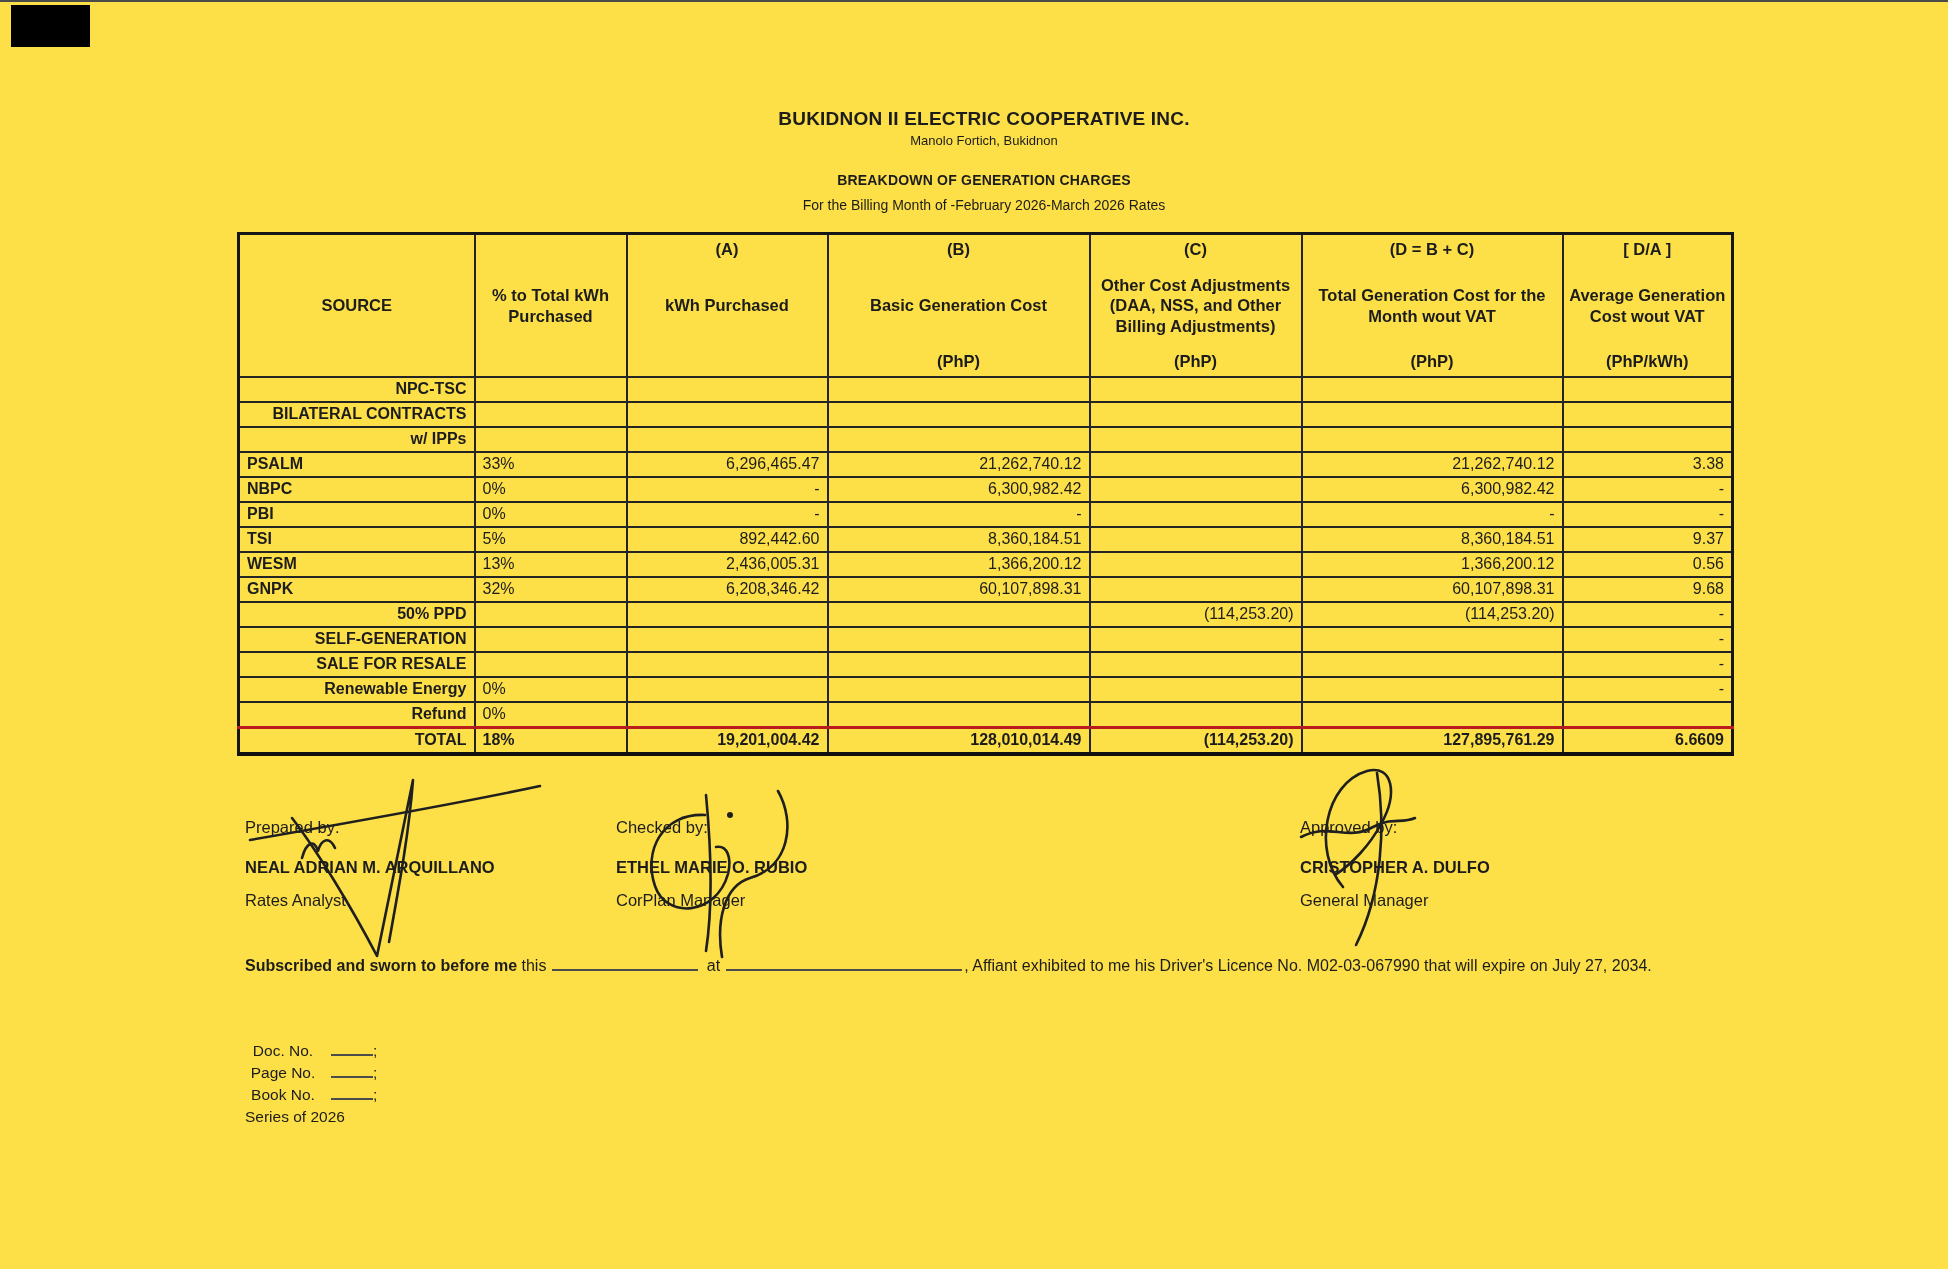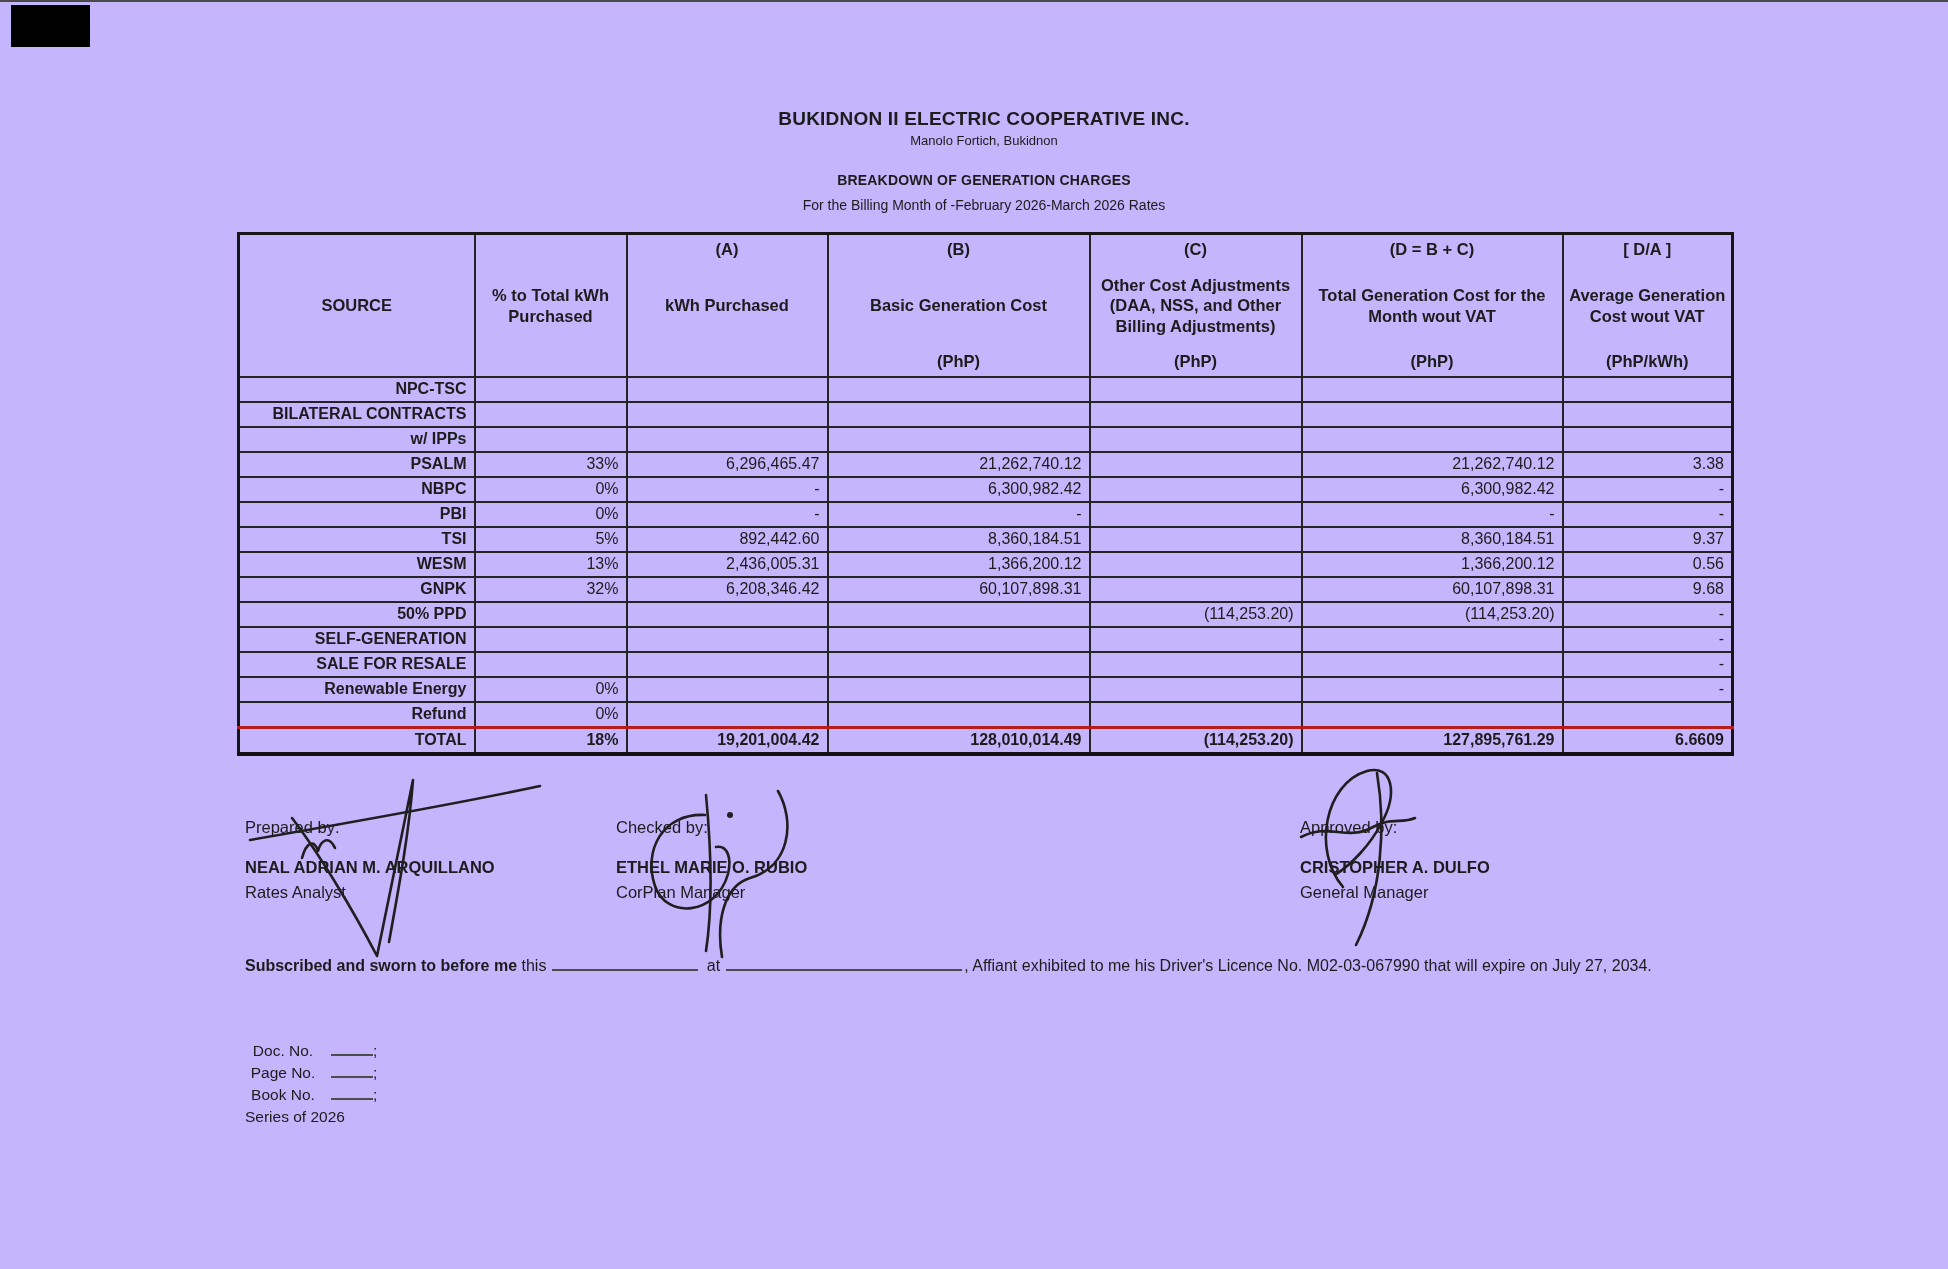--- a/index.html
+++ b/index.html
@@ -1,16 +1,16 @@
 <!DOCTYPE html>
 <html><head>
 <meta charset="utf-8">
 <style>
   html,body{margin:0;padding:0;background:#ffffff;}
-  .page{position:relative;width:1948px;height:1269px;background:#c4b5fd;overflow:hidden;
+  .page{position:relative;width:1948px;height:1269px;background:#fde047;overflow:hidden;
         font-family:"Liberation Sans", sans-serif;color:#1c1c1c;}
   .top-hairline{position:absolute;left:0;top:0;width:100%;height:2px;background:#4a4a4a;}
   .corner-mark{position:absolute;left:11px;top:5px;width:79px;height:42px;background:#000;}
 
   .abs{position:absolute;}
   .centerband{left:237px;width:1494px;text-align:center;}
   .org-name{top:108px;font-size:19px;font-weight:bold;letter-spacing:.2px;}
   .org-address{top:133px;font-size:13px;font-weight:normal;}
   .doc-title{top:172px;font-size:14px;font-weight:bold;letter-spacing:.2px;}
   .doc-subtitle{top:197px;font-size:14px;}
@@ -24,30 +24,30 @@
   table.gen thead th{height:141px;font-size:16.5px;font-weight:bold;vertical-align:top;padding:0 4px;}
   .hwrap{display:flex;flex-direction:column;height:141px;}
   .hcode{height:26px;line-height:28px;text-align:center;}
   .htitle{flex:1;display:flex;align-items:center;justify-content:center;text-align:center;line-height:1.22;}
   .hunit{height:26px;line-height:22px;text-align:center;}
 
   table.gen tbody td{height:23px;font-size:16px;line-height:1.02;padding:0 7px;vertical-align:middle;
                      white-space:nowrap;overflow:hidden;}
   td.c-src{font-weight:bold;font-size:16.5px;}
   td.c-left{text-align:right;}
-  td.c-center{text-align:right;}
+  td.c-center{text-align:left;}
   td.c-right{text-align:right;}
   td.split-top{border-bottom:none;}
   td.split-bottom{border-top:none;}
   tr.row-total td{font-weight:bold;border-top:3px solid #b91c1c;border-bottom:4px solid #111;font-size:16.5px;}
 
   .sig{position:absolute;top:818px;}
   .sig-label{font-size:16.5px;height:20px;}
   .sig-name{font-size:16.5px;font-weight:bold;margin-top:20px;height:20px;}
-  .sig-role{font-size:16.5px;margin-top:5px;}
+  .sig-role{font-size:16.5px;margin-top:13px;}
 
   .sig-svg{position:absolute;pointer-events:none;}
   .sig-svg path{fill:none;stroke:#1f1f1f;stroke-width:2.6;stroke-linecap:round;stroke-linejoin:round;}
 
   .notary{left:245px;top:956px;width:1480px;font-size:16px;white-space:nowrap;}
   .notary b{font-weight:bold;}
   .blank{display:inline-block;border-bottom:2px solid #4c4c4c;height:13px;vertical-align:baseline;}
   .blank-this{width:146px;margin:0 4px 0 6px;}
   .blank-at{width:236px;margin:0 2px 0 6px;}
 

